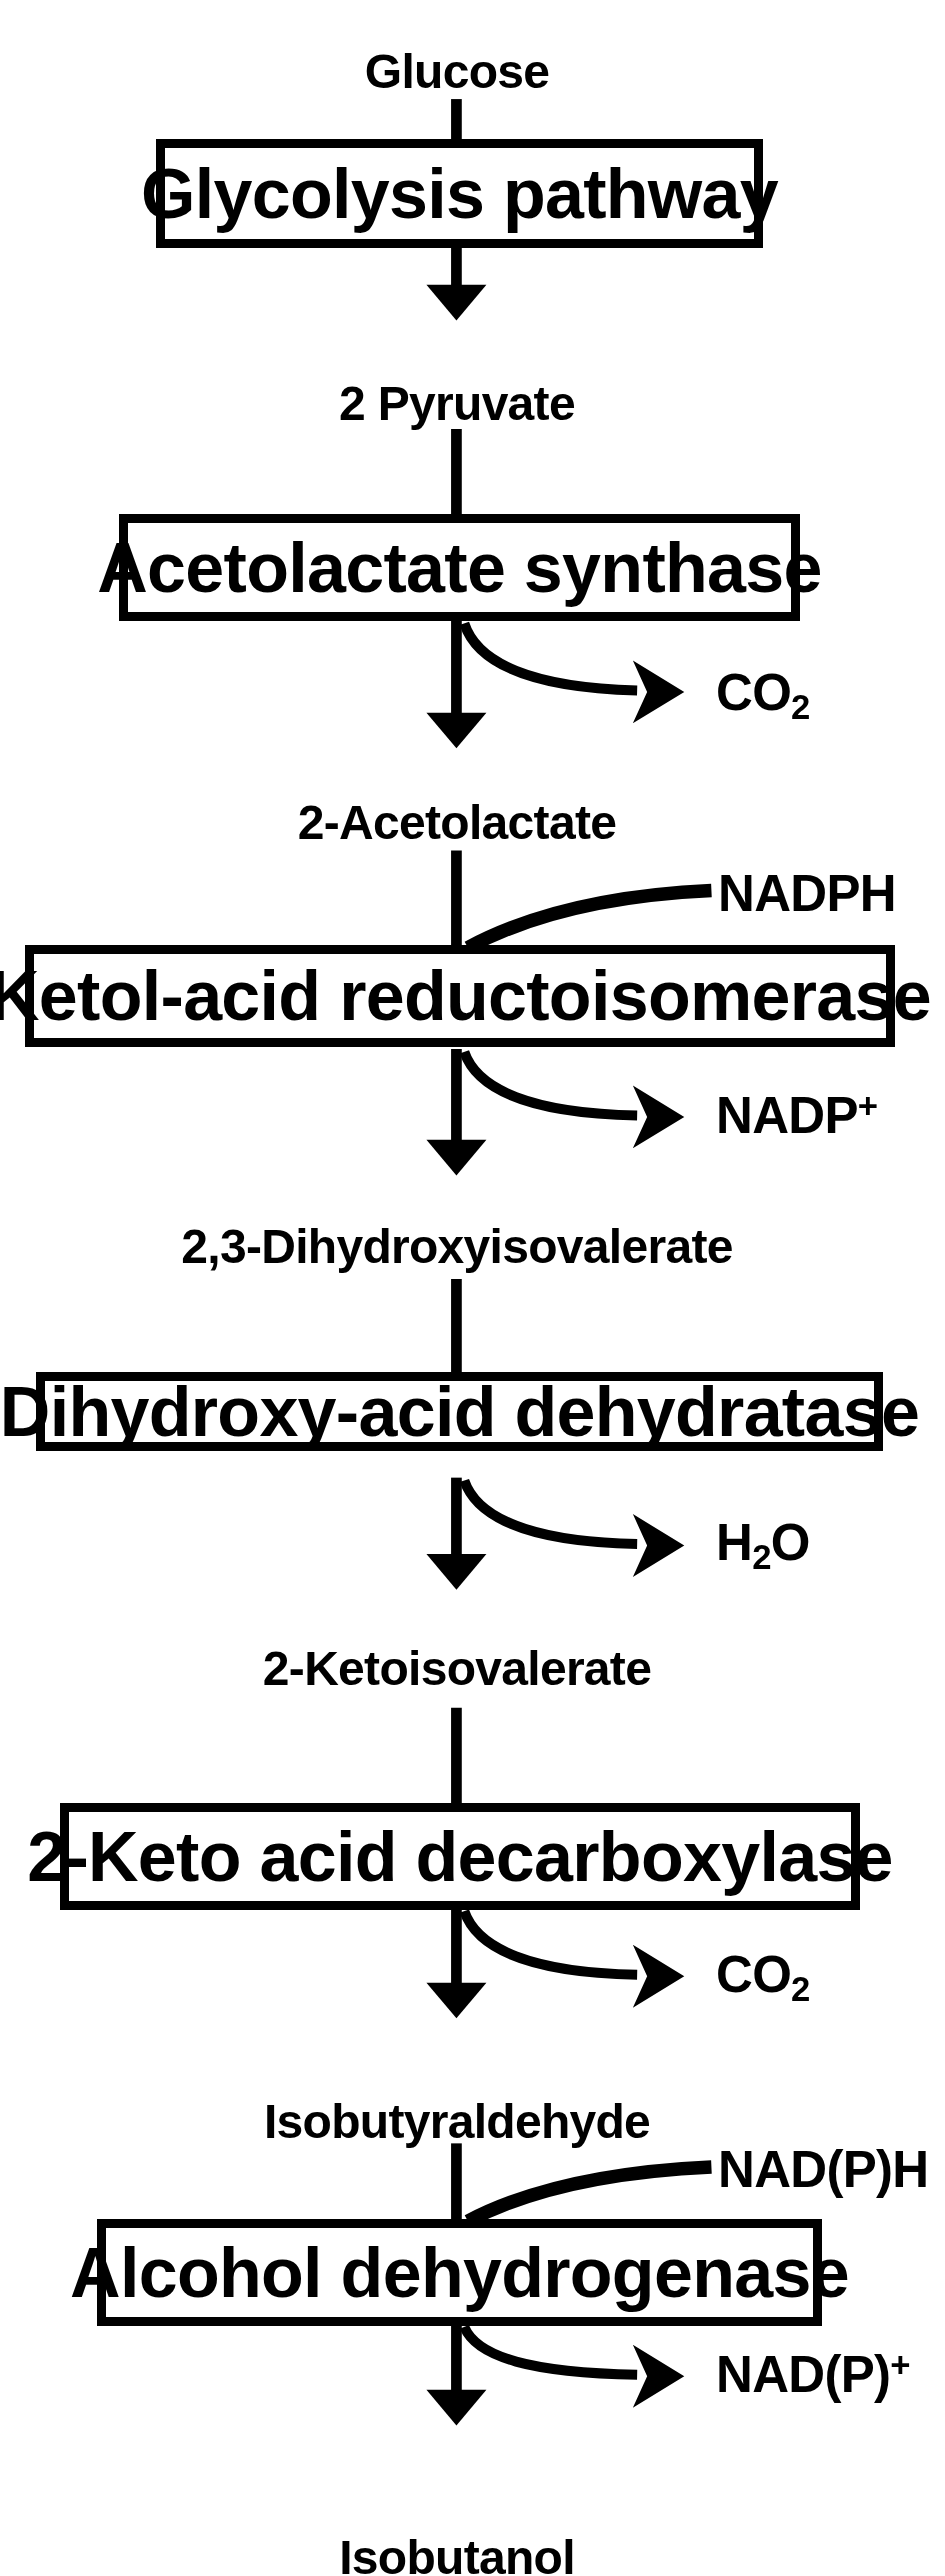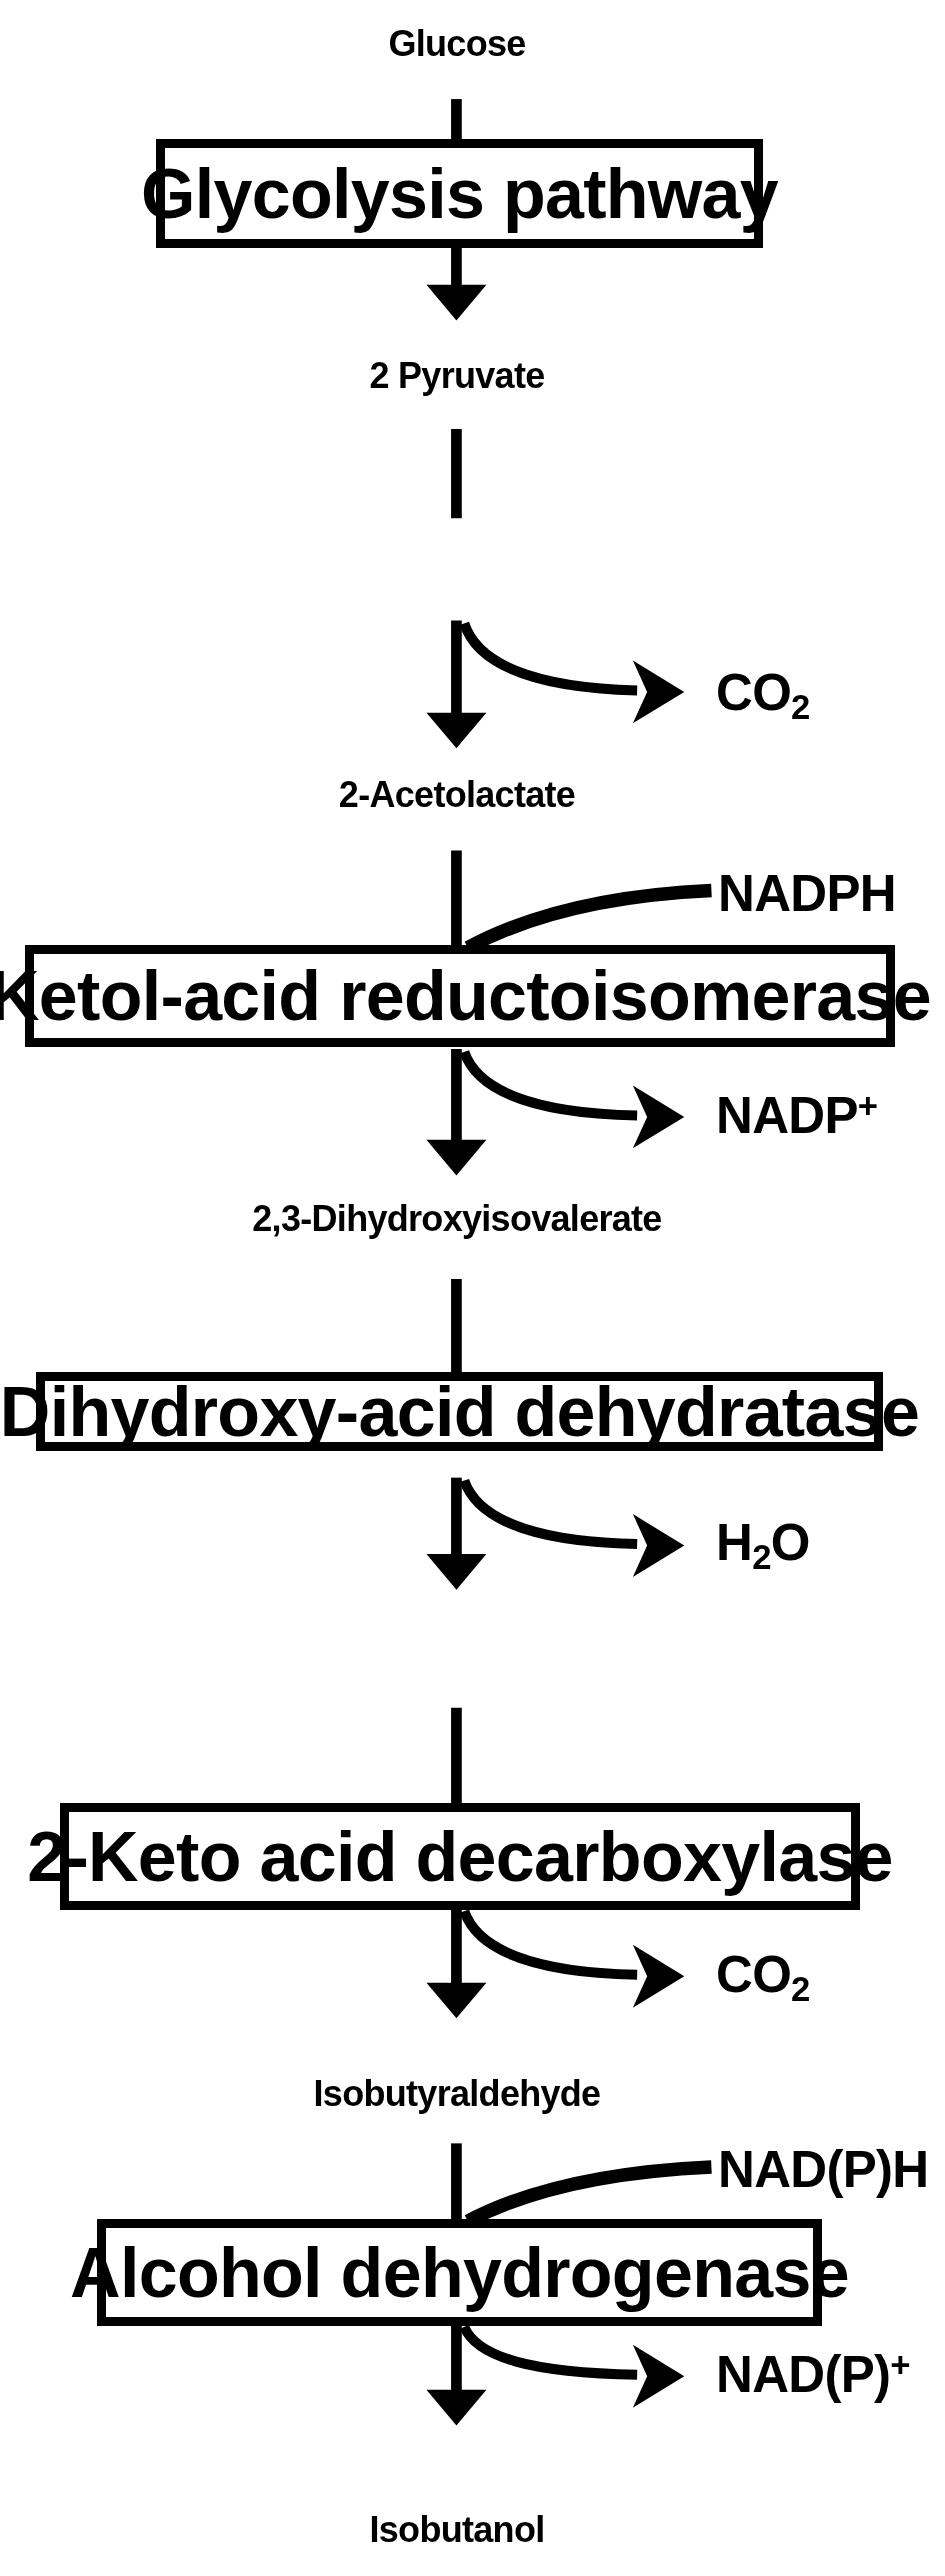--- a/index.html
+++ b/index.html
@@ -5,22 +5,23 @@
   :root { --ink:#000000; --paper:#ffffff; }
   html,body { margin:0; padding:0; background:var(--paper); }
   .canvas {
     position:relative; width:945px; height:2576px;
     background:var(--paper); overflow:hidden;
     font-family:"Liberation Sans", sans-serif; color:var(--ink);
   }
   .connectors { position:absolute; left:0; top:0; width:945px; height:2576px; color:var(--ink); }
   .met {
     position:absolute; transform:translate(-50%,-50%);
-    font-weight:700; font-size:36px; line-height:1; white-space:nowrap;
+    font-weight:700; font-size:48px; line-height:1; white-space:nowrap;
     letter-spacing:-0.7px;
+    margin-top:28px;
   }
   .enz {
     position:absolute; box-sizing:border-box;
     border:9.3px solid var(--ink); background:var(--paper);
     display:flex; align-items:center; justify-content:center;
     font-weight:700; font-size:70px; line-height:1; white-space:nowrap;
     letter-spacing:-0.7px;
   }
   .cof {
     position:absolute; transform:translateY(-50%);
@@ -81,25 +82,29 @@
 
       <path d="M 996 1246 C 864 1252, 748 1276, 655 1326"></path>
       <path d="M 996 3033 C 864 3039, 748 3060, 655 3109"></path>
     </g>
   </svg>
 
   <div class="met" style="left:457px; top:44px;">Glucose</div>
   <div class="met" style="left:457px; top:376px;">2 Pyruvate</div>
   <div class="met" style="left:457px; top:795px;">2-Acetolactate</div>
   <div class="met" style="left:457px; top:1219px;">2,3-Dihydroxyisovalerate</div>
+  <div class="met" style="left:457px; top:1641px;">2-Ketoisovalerate</div>
   <div class="met" style="left:457px; top:2094px;">Isobutyraldehyde</div>
   <div class="met" style="left:457px; top:2530px;">Isobutanol</div>
 
   <div class="enz" style="left:156px; top:139px;  width:607px;  height:109px;">
       <span>Glycolysis pathway</span>
+    </div>
+  <div class="enz" style="left:119px; top:514px;  width:681px;  height:107px;">
+      <span>Acetolactate synthase</span>
     </div>
   <div class="enz" style="left:25px;  top:945px; width:870px; height:102px;">
       <span>Ketol-acid reductoisomerase</span>
     </div>
   <div class="enz" style="left:36px;  top:1372px; width:847px; height:79px;">
       <span>Dihydroxy-acid dehydratase</span>
     </div>
   <div class="enz" style="left:60px;  top:1803px; width:800px; height:107px;">
       <span>2-Keto acid decarboxylase</span>
     </div>

